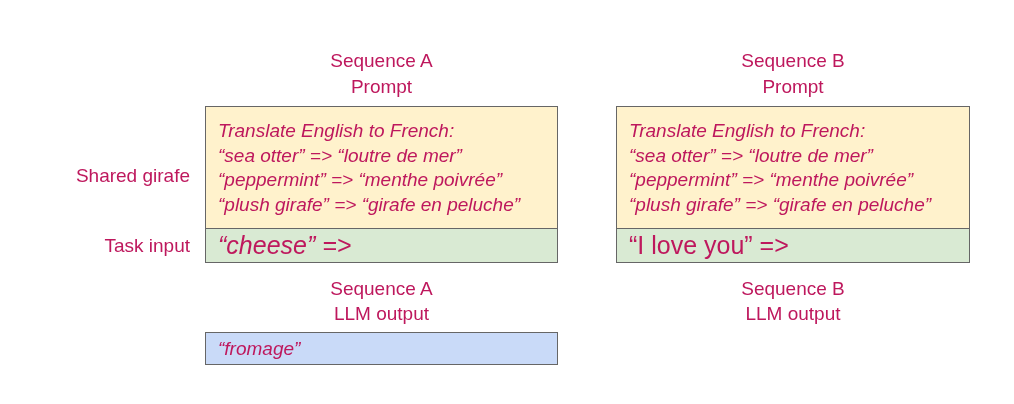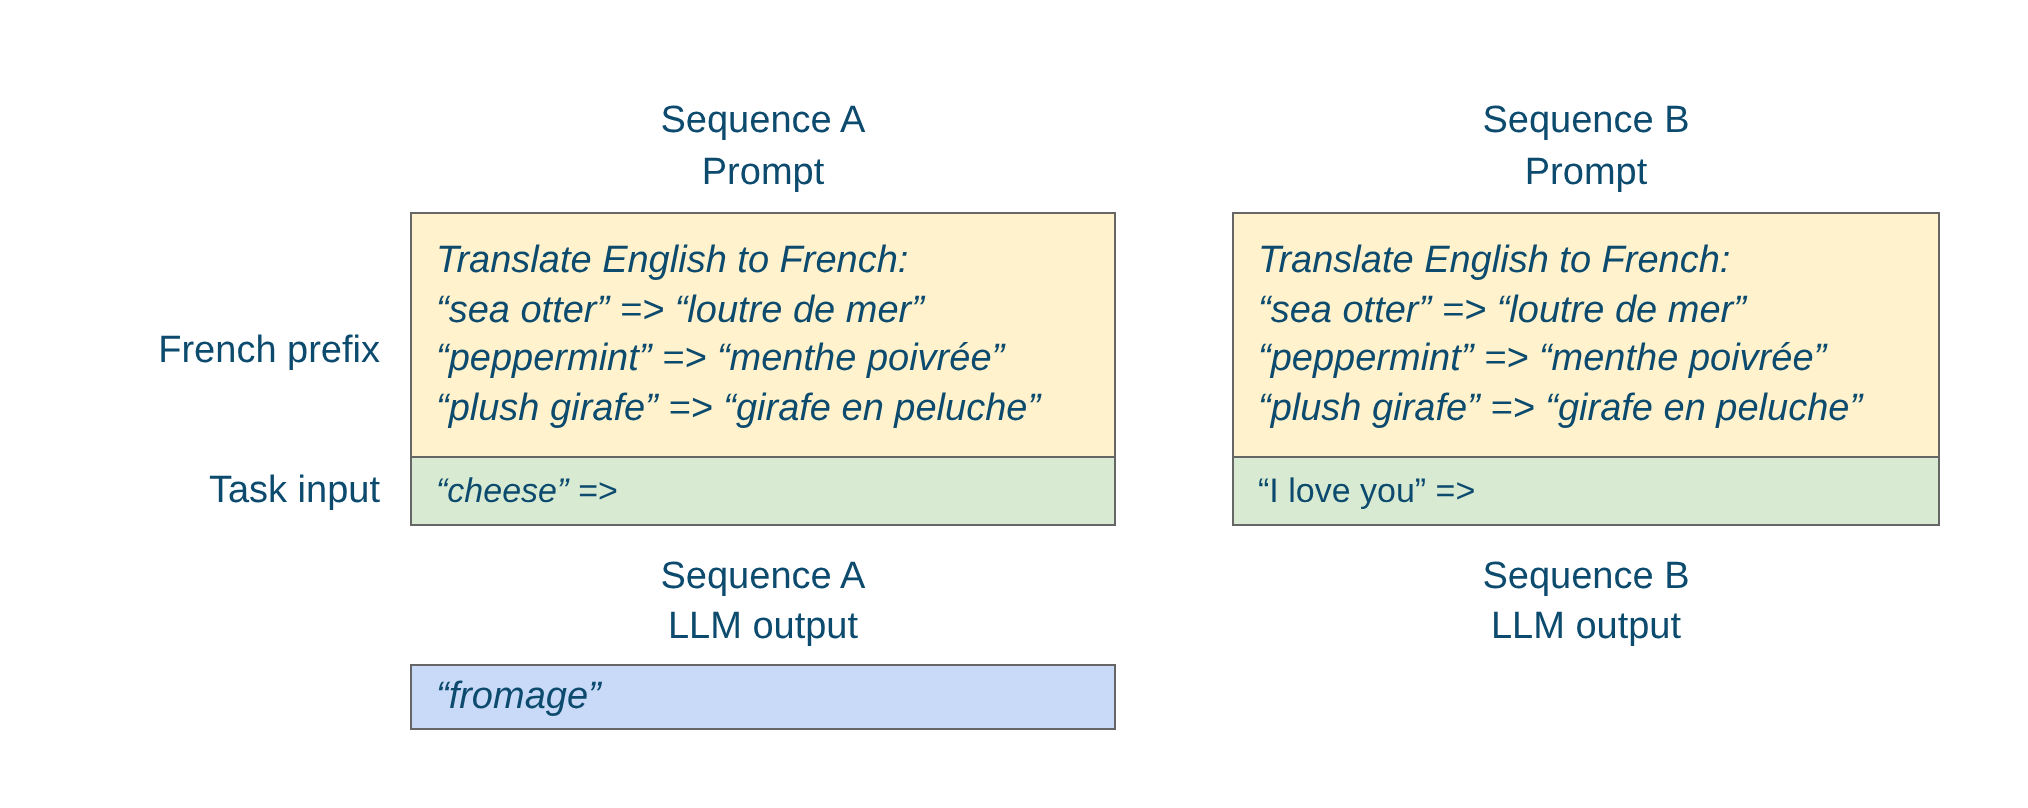--- a/index.html
+++ b/index.html
@@ -7,21 +7,21 @@
     padding: 0;
     background: #ffffff;
   }
   * { box-sizing: border-box; }
   .canvas {
     position: relative;
     width: 1014px;
     height: 404px;
     background: #ffffff;
     font-family: "Liberation Sans", "DejaVu Sans", sans-serif;
-    color: #0c4a6e;
+    color: #be185d;
     overflow: hidden;
   }
   .hdr {
     position: absolute;
     text-align: center;
     font-size: 19px;
     line-height: 26px;
   }
   .hdr.mid { line-height: 25px; }
   .hdr-a { left: 205px; width: 353px; }
@@ -52,21 +52,21 @@
     padding: 12px 10px 0 12px;
     font-size: 19px;
     line-height: 24.5px;
     font-style: italic;
   }
   .input-box {
     top: 228px;
     height: 35px;
     background: var(--input-bg, #D9EAD3);
     padding-left: 12px;
-    font-size: 17px;
+    font-size: 25px;
     line-height: 33px;
   }
   .output-box {
     top: 332px;
     height: 33px;
     background: var(--output-bg, #C9DAF8);
     padding-left: 12px;
     font-size: 19px;
     line-height: 31px;
   }
@@ -80,21 +80,21 @@
 
   <div class="hdr top hdr-a">
     <div>Sequence A</div>
     <div>Prompt</div>
   </div>
   <div class="hdr top hdr-b">
     <div>Sequence B</div>
     <div>Prompt</div>
   </div>
 
-  <div class="row-label label-shared">French prefix</div>
+  <div class="row-label label-shared">Shared girafe</div>
   <div class="row-label label-input">Task input</div>
 
   <div class="box prompt-box col-a">
     <div>Translate English to French:</div>
     <div>“sea otter” =&gt; “loutre de mer”</div>
     <div>“peppermint” =&gt; “menthe poivrée”</div>
     <div>“plush girafe” =&gt; “girafe en peluche”</div>
   </div>
   <div class="box input-box col-a italic">“cheese” =&gt;</div>
 

